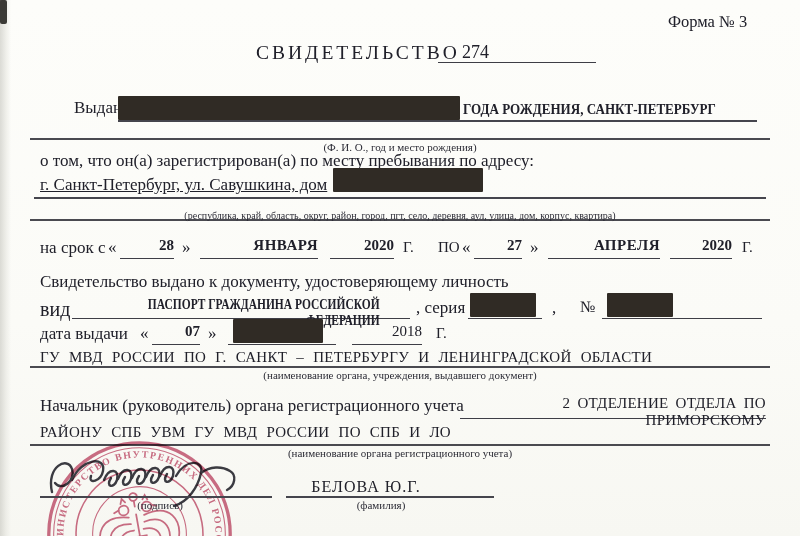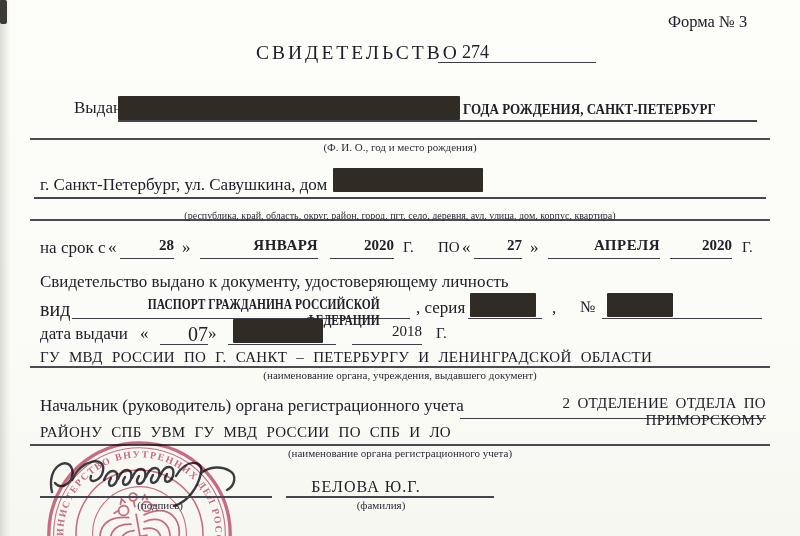--- a/index.html
+++ b/index.html
@@ -42,22 +42,23 @@
   <div class="blank" style="left:438px;top:42px;width:134px;height:20px;font-size:18px;text-align:left;padding-left:24px;"><span>274</span></div>
 
   <div class="t" style="left:74px;top:98px;font-size:17px;">Выдано</div>
   <div class="redact" style="left:118px;top:96px;width:342px;height:24px;"></div>
   <div class="t fill" style="left:463px;top:101px;font-size:14.5px;text-decoration:underline;"><span class="cond9">ГОДА РОЖДЕНИЯ, САНКТ-ПЕТЕРБУРГ</span></div>
   <div class="rule thin" style="left:118px;top:120px;width:639px;"></div>
 
   <div class="rule" style="left:30px;top:138px;width:740px;"></div>
   <div class="t cap capc" style="left:200px;top:141px;width:400px;">(Ф. И. О., год и место рождения)</div>
 
+  <div class="t" style="left:40px;top:151px;font-size:17px;">о том, что он(а) зарегистрирован(а) по месту пребывания по адресу:</div>
 
-  <div class="t" style="left:40px;top:175px;font-size:17px;">г. Санкт-Петербург, ул. Савушкина, дом</div>
+  <div class="t" style="left:40px;top:175px;font-size:17px;text-decoration:underline;">г. Санкт-Петербург, ул. Савушкина, дом</div>
   <div class="redact" style="left:333px;top:168px;width:150px;height:24px;"></div>
   <div class="rule thin" style="left:34px;top:197px;width:732px;"></div>
 
   <div class="rule" style="left:30px;top:219px;width:740px;"></div>
   <div class="t cap capc" style="left:100px;top:210px;width:600px;font-size:10px;">(республика, край, область, округ, район, город, пгт, село, деревня, аул, улица, дом, корпус, квартира)</div>
 
   <div class="t" style="left:40px;top:238px;font-size:17px;">на срок с</div>
   <div class="t" style="left:108px;top:238px;font-size:17px;">«</div>
   <div class="blank fill" style="left:120px;top:237px;width:54px;height:21px;font-size:15px;"><span>28</span></div>
   <div class="t" style="left:182px;top:238px;font-size:17px;">»</div>
@@ -79,21 +80,21 @@
   <div class="t" style="left:416px;top:298px;font-size:17px;">, серия</div>
   <div class="blank" style="left:468px;top:297px;width:74px;height:21px;"></div>
   <div class="redact" style="left:470px;top:293px;width:66px;height:24px;"></div>
   <div class="t" style="left:552px;top:298px;font-size:17px;">,</div>
   <div class="t" style="left:580px;top:298px;font-size:16px;">№</div>
   <div class="blank" style="left:602px;top:297px;width:160px;height:21px;"></div>
   <div class="redact" style="left:607px;top:293px;width:66px;height:24px;"></div>
 
   <div class="t" style="left:40px;top:324px;font-size:17px;">дата выдачи</div>
   <div class="t" style="left:140px;top:324px;font-size:17px;">«</div>
-  <div class="blank" style="left:160px;top:323px;width:48px;height:21px;font-size:20px;"><span>07</span></div>
+  <div class="blank" style="left:152px;top:323px;width:48px;height:21px;font-size:15px;font-weight:bold;"><span>07</span></div>
   <div class="t" style="left:208px;top:324px;font-size:17px;">»</div>
   <div class="blank" style="left:228px;top:323px;width:108px;height:21px;"></div>
   <div class="redact" style="left:233px;top:319px;width:90px;height:24px;"></div>
   <div class="blank" style="left:352px;top:323px;width:70px;height:21px;font-size:15px;"><span>2018</span></div>
   <div class="t" style="left:436px;top:325px;font-size:15px;">Г.</div>
 
   <div class="t caps" style="left:40px;top:349px;">ГУ МВД РОССИИ ПО Г. САНКТ – ПЕТЕРБУРГУ И ЛЕНИНГРАДСКОЙ ОБЛАСТИ</div>
   <div class="rule" style="left:30px;top:366px;width:740px;"></div>
   <div class="t cap capc" style="left:190px;top:369px;width:420px;">(наименование органа, учреждения, выдавшего документ)</div>
 

